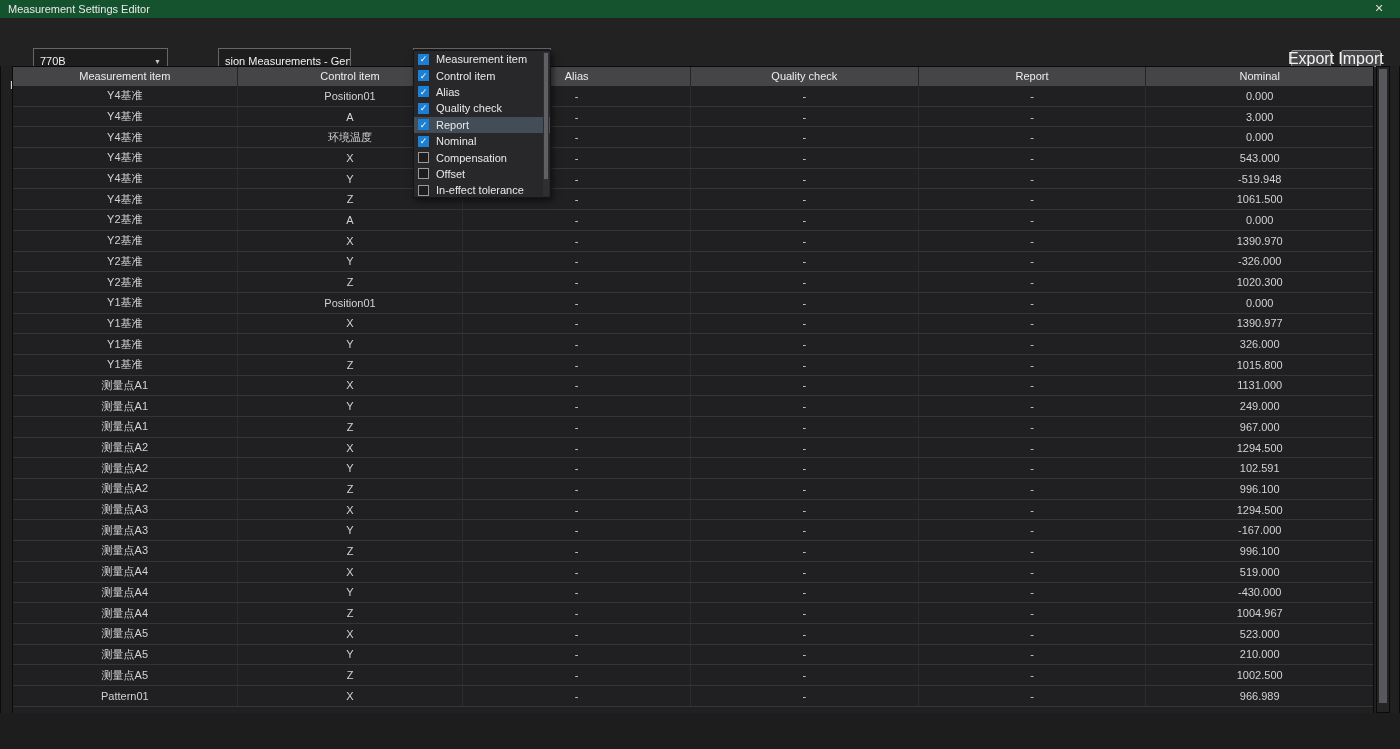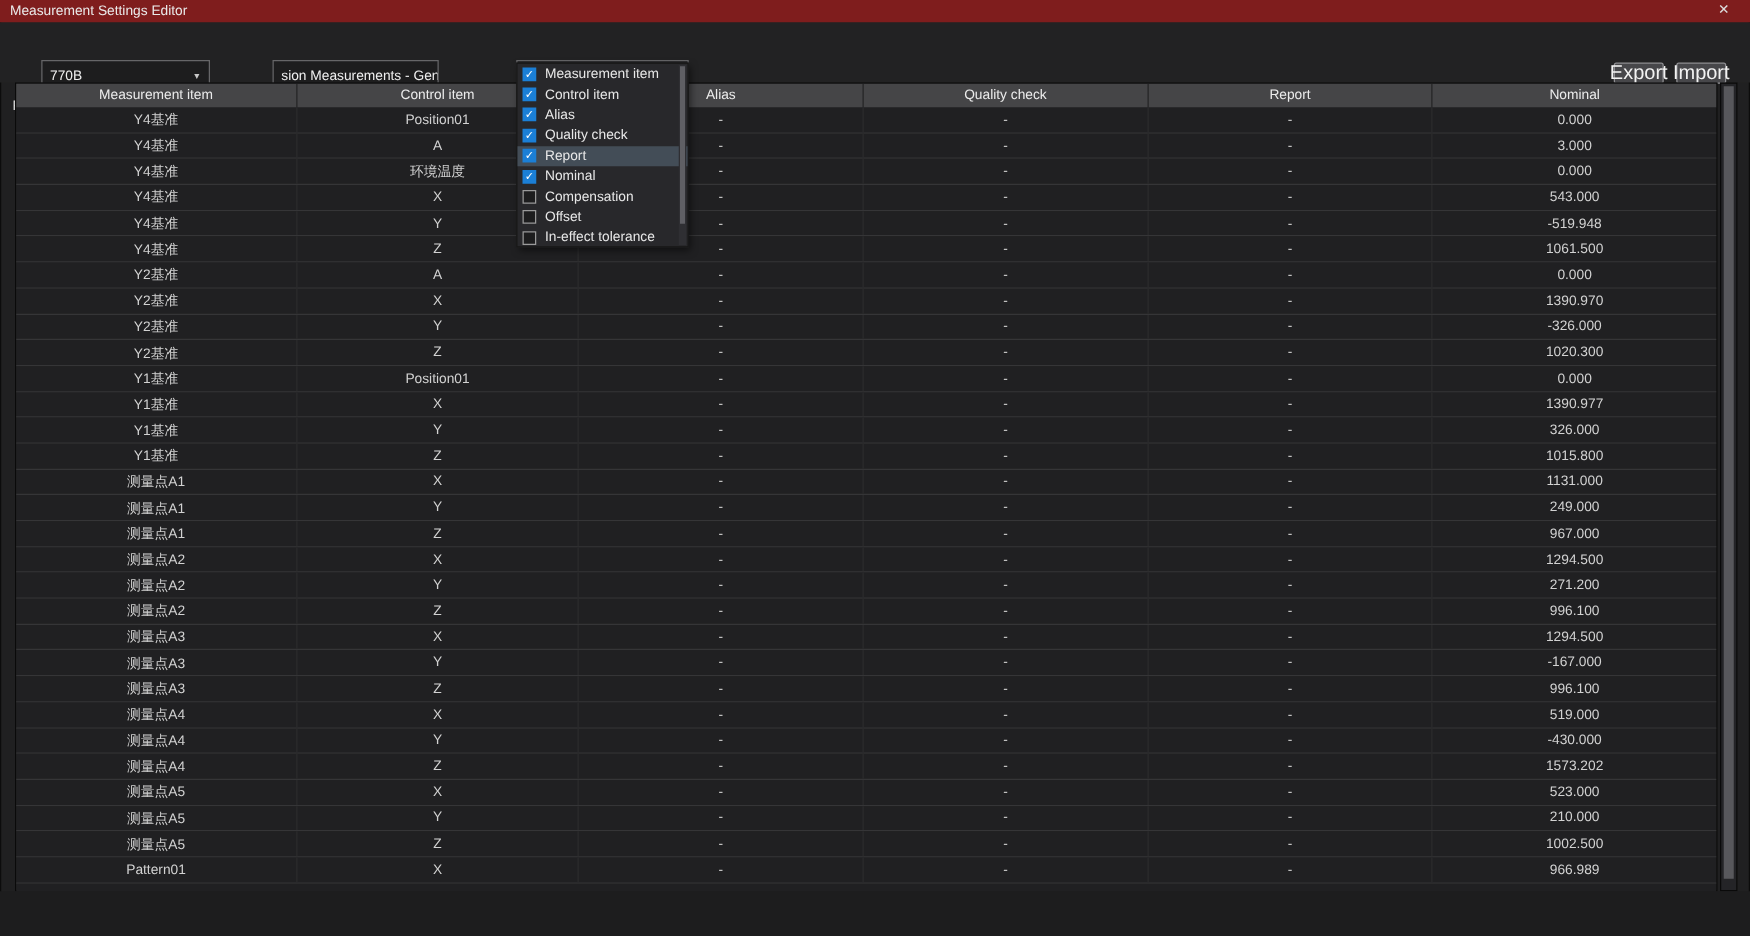--- a/index.html
+++ b/index.html
@@ -5,21 +5,21 @@
   * { margin:0; padding:0; box-sizing:border-box; }
   html,body { width:1400px; height:749px; }
   body {
     font-family:"Liberation Sans","DejaVu Sans",sans-serif;
     background:#202021; color:#d6d6d6; font-size:11px;
     position:relative; overflow:hidden;
     box-shadow: inset 0 0 0 1px #0c0c0c;
   }
   
   .titlebar { position:absolute; left:0; top:0; width:1400px; height:18px;
-    background:#7f1d1d; color:#eaeaea;padding-left:44px; }
+    background:#14532d; color:#eaeaea;padding-left:44px; }
   .titlebar .t { position:absolute; left:8px; top:0; line-height:18px; font-size:11px; }
   .close-btn { position:absolute; right:12px; top:0; width:18px; height:18px;
     text-align:center; line-height:17px; color:#dcdcdc; font-size:11px; cursor:default; }
   
   .toolbar { position:absolute; left:0; top:18px; width:1400px; height:48px; background:#222223; }
   .tb-label { position:absolute; top:34px; color:#dedede;margin-top:27px; }
   .combo { position:absolute; top:30px; height:20px; background:#1d1d1e;
     border:1px solid #666668; display:flex; align-items:center;
     padding:12px 6px; color:#f0f0f0; white-space:nowrap; overflow:hidden; }
   .combo .arrow { margin-left:auto; font-size:7px; color:#c8c8c8; padding-left:6px; }
@@ -245,21 +245,21 @@
         <div class="td c3">-</div>
         <div class="td c4">-</div>
         <div class="td c5">1294.500</div>
       </div>
       <div class="tr">
         <div class="td c0">测量点A2</div>
         <div class="td c1">Y</div>
         <div class="td c2">-</div>
         <div class="td c3">-</div>
         <div class="td c4">-</div>
-        <div class="td c5">271.200</div>
+        <div class="td c5">102.591</div>
       </div>
       <div class="tr">
         <div class="td c0">测量点A2</div>
         <div class="td c1">Z</div>
         <div class="td c2">-</div>
         <div class="td c3">-</div>
         <div class="td c4">-</div>
         <div class="td c5">996.100</div>
       </div>
       <div class="tr">
@@ -301,21 +301,21 @@
         <div class="td c3">-</div>
         <div class="td c4">-</div>
         <div class="td c5">-430.000</div>
       </div>
       <div class="tr">
         <div class="td c0">测量点A4</div>
         <div class="td c1">Z</div>
         <div class="td c2">-</div>
         <div class="td c3">-</div>
         <div class="td c4">-</div>
-        <div class="td c5">1573.202</div>
+        <div class="td c5">1004.967</div>
       </div>
       <div class="tr">
         <div class="td c0">测量点A5</div>
         <div class="td c1">X</div>
         <div class="td c2">-</div>
         <div class="td c3">-</div>
         <div class="td c4">-</div>
         <div class="td c5">523.000</div>
       </div>
       <div class="tr">

